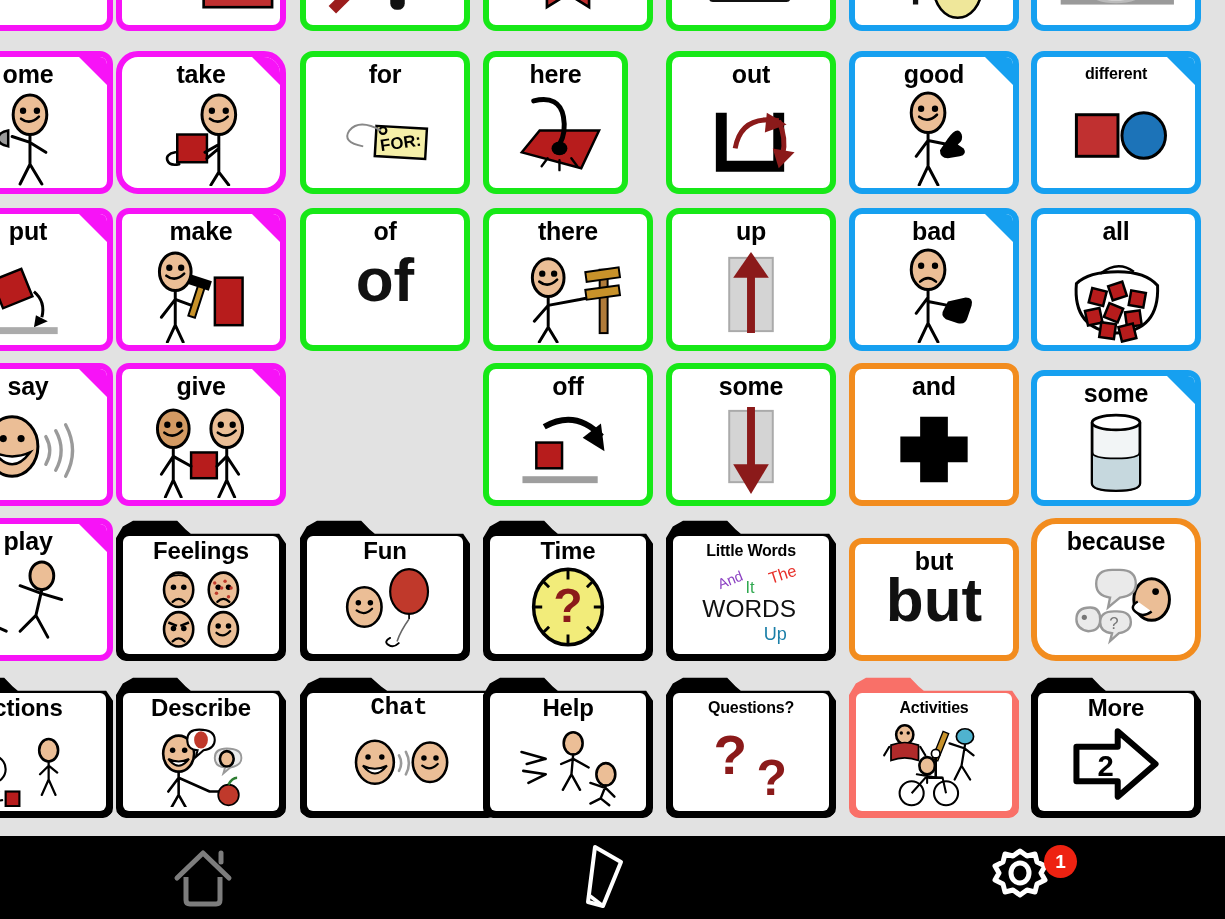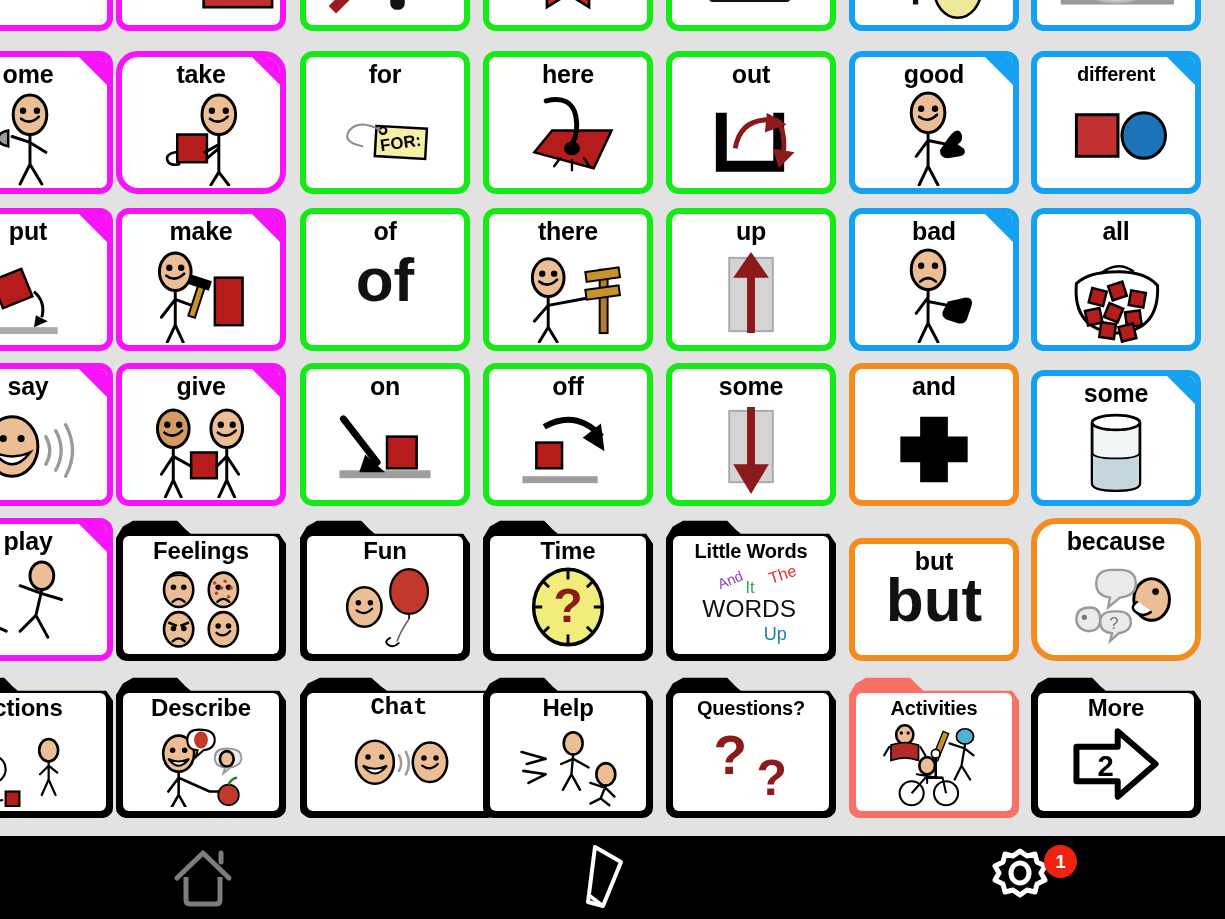--- a/index.html
+++ b/index.html
@@ -75,21 +75,21 @@
     left: 0; right: 0; top: 2px;
     text-align: center;
     font-weight: bold;
     font-size: 25px;
     line-height: 30px;
     color: #000;
     letter-spacing: -0.2px;
     white-space: nowrap;
   }
   .folder .label { font-size: 24px; top: 0px; }
-  .label.sm { font-size: 20px; }
+  .label.sm { font-size: 16px; }
 
   
   .bigword {
     position: absolute;
     left: 0; right: 0; top: 0; bottom: 0;
     display: flex; align-items: center; justify-content: center;
     font-size: 62px; font-weight: bold; color: #111;
   }
 
   
@@ -239,21 +239,21 @@
           <div class="art">
             <svg viewBox="0 0 120 100" preserveAspectRatio="xMidYMid meet" width="100%" height="100%">
               <path d="M54 36 L104 46 L98 76 L48 66 z" fill="#F5EFA8" stroke="#000" stroke-width="2.5" transform="rotate(-8 76 56)"></path>
               <circle cx="58" cy="44" r="3.4" fill="none" stroke="#000" stroke-width="2.2"></circle>
               <path d="M56 44 q-22 -12 -32 0 q-8 12 14 16" fill="none" stroke="#888" stroke-width="2"></path>
               <text x="76" y="62" font-family="Liberation Sans, sans-serif" font-size="17" font-weight="bold" fill="#000" text-anchor="middle" transform="rotate(-8 76 58)">FOR:</text>
             </svg>
           </div>
         </div>
       </div>
-      <div class="cell" style="left: 483px; top: 51px; width: 170px; height: 143px;">
+      <div class="cell" style="left: 483px; top: 51px; width: 145px; height: 143px;">
         <div class="btn" style="border-color: rgb(23, 232, 23); --bc: #17E817;">
           <div class="label">here</div>
           <div class="art">
             <svg viewBox="0 0 120 100" preserveAspectRatio="xMidYMid meet" width="100%" height="100%">
               <path d="M26 66 L44 44 L104 44 L86 82 z" fill="#B71C1C" stroke="#000" stroke-width="2.5"></path>
               <path d="M38 14 q26 -6 30 16 q3 16 -4 28" fill="none" stroke="#000" stroke-width="5" stroke-linecap="round" stroke-linejoin="round"></path>
               <ellipse cx="64" cy="62" rx="8" ry="7" fill="#000"></ellipse>
               <path d="M52 72 L46 80 M64 74 L64 84 M76 72 L82 80" fill="none" stroke="#000" stroke-width="2.4" stroke-linecap="round" stroke-linejoin="round"></path>
             </svg>
           </div>
@@ -429,33 +429,20 @@
               <circle cx="38" cy="26" r="3.2" fill="#000"></circle>
               <path d="M23 34 Q32 41 41 32" fill="none" stroke="#000" stroke-width="2.6" stroke-linecap="round"></path>
               <ellipse cx="86" cy="30" rx="16" ry="19" fill="#EBBE96" stroke="#000" stroke-width="3"></ellipse>
               <circle cx="80" cy="26" r="3.2" fill="#000"></circle>
               <circle cx="92" cy="26" r="3.2" fill="#000"></circle>
               <path d="M77 34 Q86 41 95 32" fill="none" stroke="#000" stroke-width="2.6" stroke-linecap="round"></path>
               <path d="M32 49 L32 82 M32 58 L20 76 M32 82 L24 99 M32 82 L40 99" fill="none" stroke="#000" stroke-width="3" stroke-linecap="round" stroke-linejoin="round"></path>
               <path d="M86 49 L86 82 M86 58 L98 76 M86 82 L94 99 M86 82 L78 99" fill="none" stroke="#000" stroke-width="3" stroke-linecap="round" stroke-linejoin="round"></path>
               <rect x="50" y="54" width="26" height="26" fill="#B71C1C" stroke="#000" stroke-width="2.5"></rect>
               <path d="M32 58 L50 68 M86 58 L76 68" fill="none" stroke="#000" stroke-width="3" stroke-linecap="round" stroke-linejoin="round"></path>
-            </svg>
-          </div>
-        </div>
-      </div>
-      <div class="cell" style="left: 300px; top: 363px; width: 170px; height: 143px;">
-        <div class="btn" style="border-color: rgb(23, 232, 23); --bc: #17E817;">
-          <div class="label">on</div>
-          <div class="art">
-            <svg viewBox="0 0 120 100" preserveAspectRatio="xMidYMid meet" width="100%" height="100%">
-              <rect x="62" y="38" width="30" height="32" fill="#B71C1C" stroke="#000" stroke-width="2.5"></rect>
-              <rect x="14" y="72" width="92" height="8" fill="#9E9E9E"></rect>
-              <path d="M18 20 L52 64" fill="none" stroke="#000" stroke-width="7" stroke-linecap="round" stroke-linejoin="round"></path>
-              <path d="M40 56 L60 74 L34 74 z" fill="#000"></path>
             </svg>
           </div>
         </div>
       </div>
       <div class="cell" style="left: 483px; top: 363px; width: 170px; height: 143px;">
         <div class="btn" style="border-color: rgb(23, 232, 23); --bc: #17E817;">
           <div class="label">off</div>
           <div class="art">
             <svg viewBox="0 0 120 100" preserveAspectRatio="xMidYMid meet" width="100%" height="100%">
               <rect x="28" y="44" width="26" height="26" fill="#B71C1C" stroke="#000" stroke-width="2.5"></rect>

